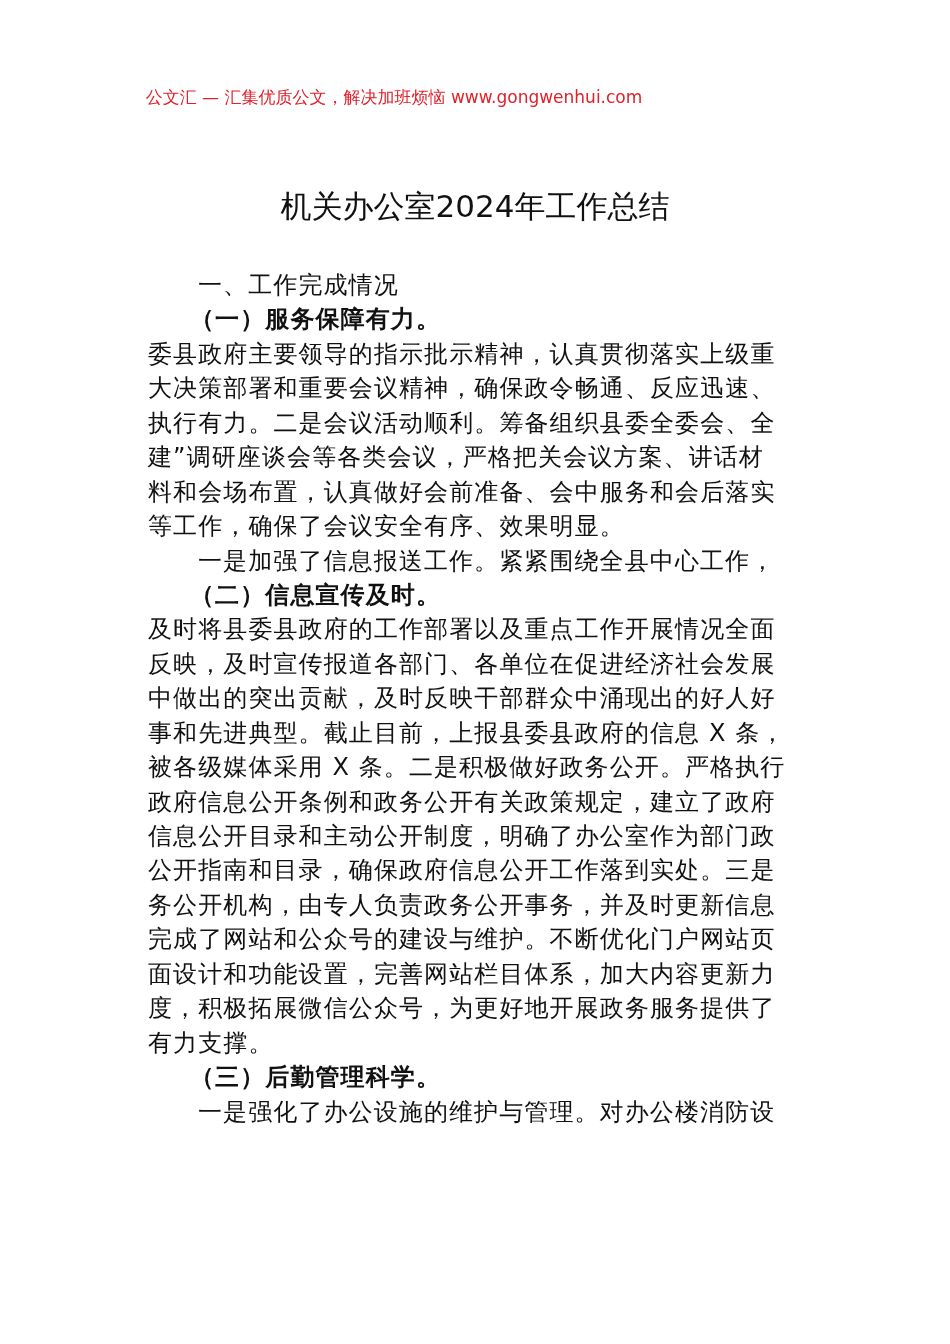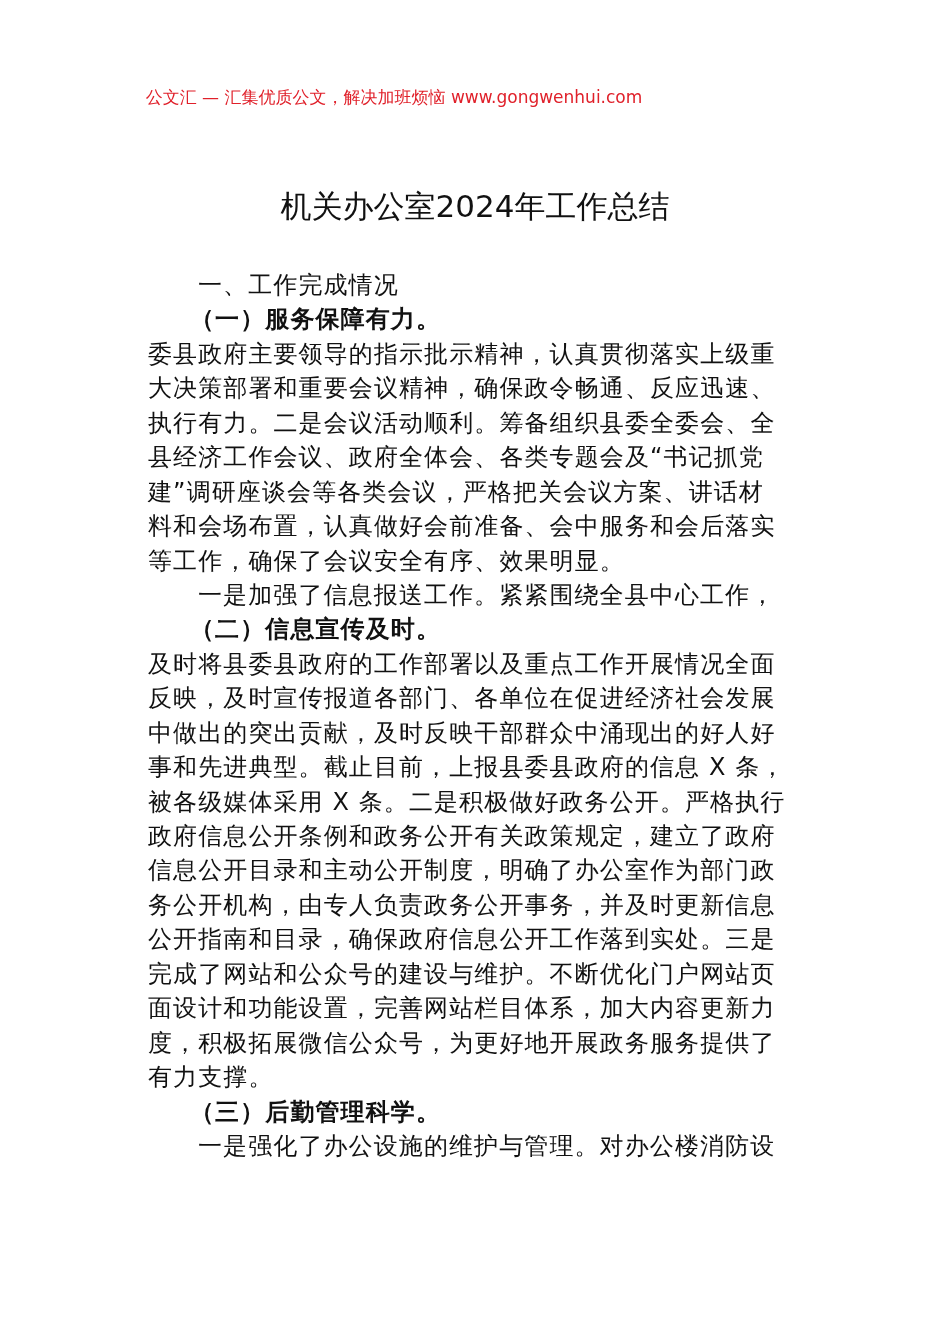--- a/index.html
+++ b/index.html
@@ -21,34 +21,33 @@
 
 <div class="watermark">公文汇 — 汇集优质公文，解决加班烦恼 www.gongwenhui.com</div>
 <div class="title">机关办公室2024年工作总结</div>
 
 <div class="body" id="doc-body">
     <div class="line indent-h">一、工作完成情况</div>
     <div class="line paren">（一）服务保障有力。</div>
     <div class="line">委县政府主要领导的指示批示精神，认真贯彻落实上级重</div>
     <div class="line">大决策部署和重要会议精神，确保政令畅通、反应迅速、</div>
     <div class="line">执行有力。二是会议活动顺利。筹备组织县委全委会、全</div>
-    <div class="line">县经济工作会议、政府全体会、各类专题会及“书记抓党</div>
     <div class="line">建”调研座谈会等各类会议，严格把关会议方案、讲话材</div>
     <div class="line">料和会场布置，认真做好会前准备、会中服务和会后落实</div>
     <div class="line">等工作，确保了会议安全有序、效果明显。</div>
     <div class="line indent">一是加强了信息报送工作。紧紧围绕全县中心工作，</div>
     <div class="line paren">（二）信息宣传及时。</div>
     <div class="line">及时将县委县政府的工作部署以及重点工作开展情况全面</div>
     <div class="line">反映，及时宣传报道各部门、各单位在促进经济社会发展</div>
     <div class="line">中做出的突出贡献，及时反映干部群众中涌现出的好人好</div>
     <div class="line">事和先进典型。截止目前，上报县委县政府的信息 X 条，</div>
     <div class="line">被各级媒体采用 X 条。二是积极做好政务公开。严格执行</div>
     <div class="line">政府信息公开条例和政务公开有关政策规定，建立了政府</div>
     <div class="line">信息公开目录和主动公开制度，明确了办公室作为部门政</div>
+    <div class="line">公开指南和目录，确保政府信息公开工作落到实处。三是</div>
     <div class="line">务公开机构，由专人负责政务公开事务，并及时更新信息</div>
-    <div class="line">公开指南和目录，确保政府信息公开工作落到实处。三是</div>
     <div class="line">完成了网站和公众号的建设与维护。不断优化门户网站页</div>
     <div class="line">面设计和功能设置，完善网站栏目体系，加大内容更新力</div>
     <div class="line">度，积极拓展微信公众号，为更好地开展政务服务提供了</div>
     <div class="line">有力支撑。</div>
     <div class="line paren">（三）后勤管理科学。</div>
     <div class="line indent">一是强化了办公设施的维护与管理。对办公楼消防设</div>
   </div>
 
 </body></html>

